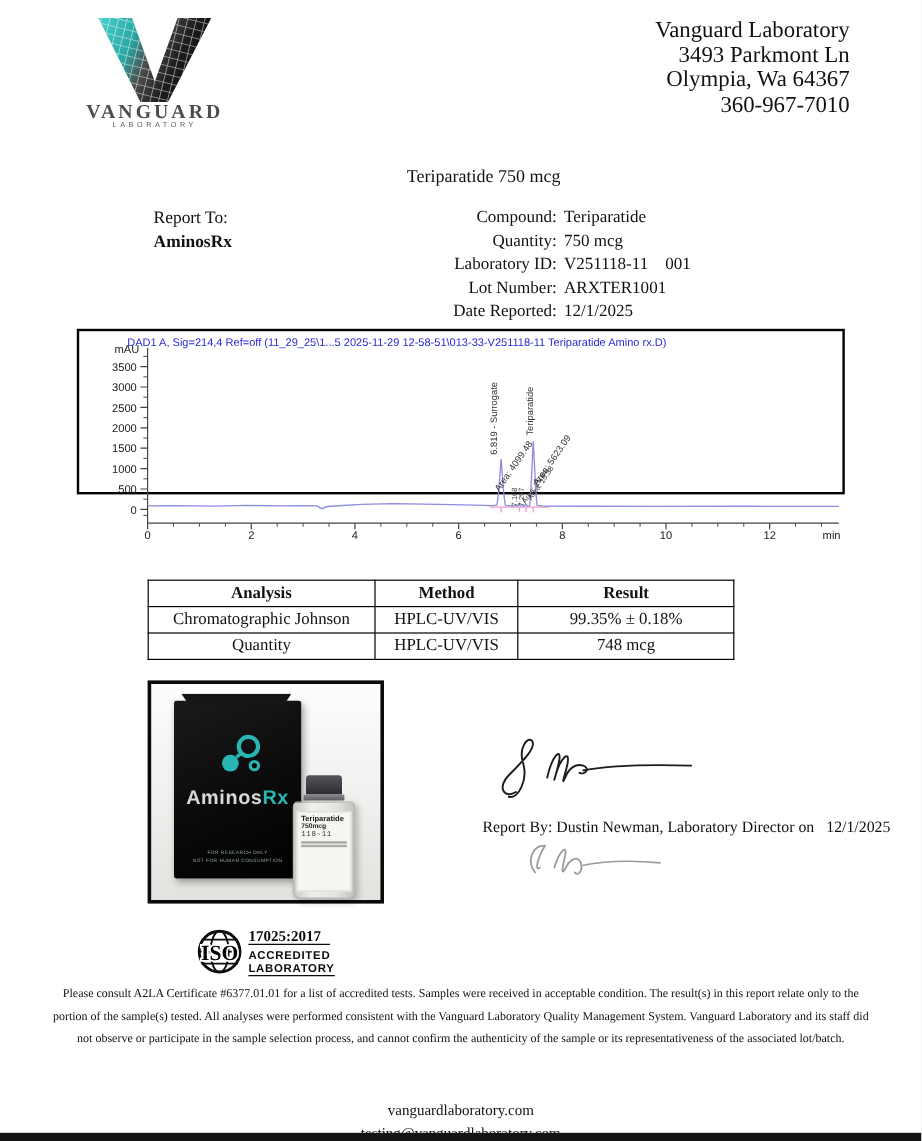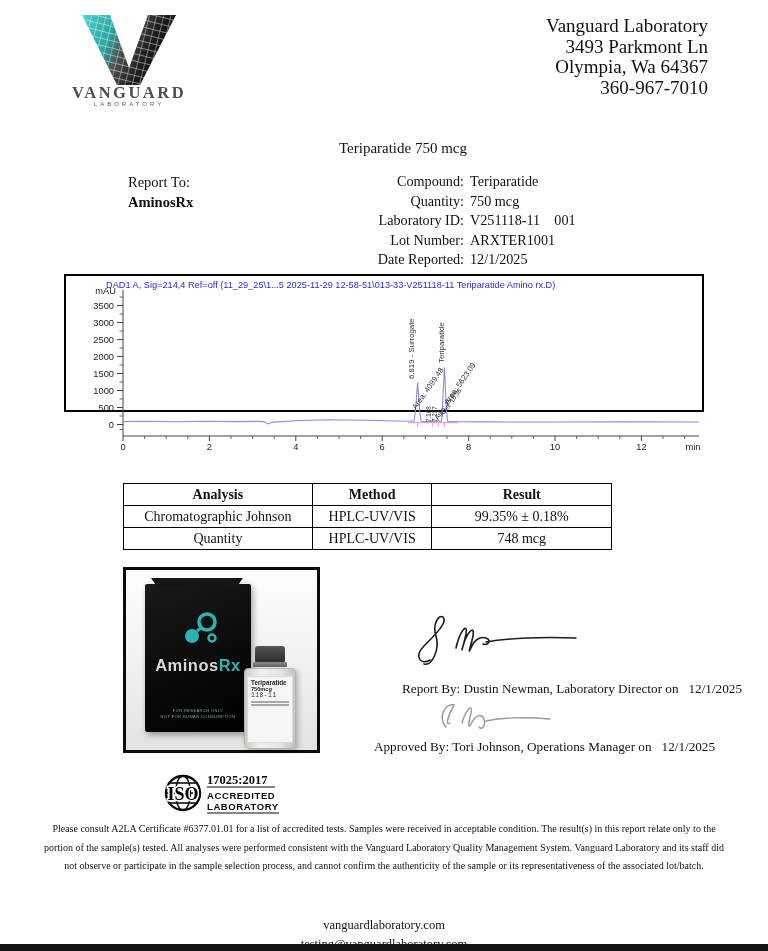--- a/index.html
+++ b/index.html
@@ -231,21 +231,20 @@
     <path d="M48,36 C52,18 60,10 58,22 C56,32 52,44 55,34 C59,20 67,12 65,24 C63,34 59,44 63,36 C66,28 72,24 78,26 C84,28 80,34 75,32" fill="none" stroke="#1c1c1c" stroke-width="1.6" stroke-linecap="round"></path>
     <path d="M78,30 C105,25 135,25 168,26" fill="none" stroke="#1c1c1c" stroke-width="1.5" stroke-linecap="round"></path>
   </svg>
   <div class="abs sigline rline"><span>Report By: Dustin Newman, Laboratory Director on</span><span class="sigdate">12/1/2025</span></div>
 
   <svg class="abs sig2" viewBox="0 0 150 40">
     <path d="M18,30 C10,22 16,6 26,8 C20,18 17,30 22,26" fill="none" stroke="#9a9a9a" stroke-width="1.5" stroke-linecap="round"></path>
     <path d="M34,26 C38,12 45,6 43,16 C41,24 39,34 43,27 C47,18 54,16 56,22 C58,28 54,34 51,30" fill="none" stroke="#9a9a9a" stroke-width="1.5" stroke-linecap="round"></path>
     <path d="M58,24 C78,20 100,20 122,22" fill="none" stroke="#9a9a9a" stroke-width="1.4" stroke-linecap="round"></path>
   </svg>
-  <div class="abs sigline aline"><span>Approved By: Tori Johnson, Operations Manager on</span><span class="sigdate">12/1/2025</span></div>
 
   <svg class="abs iso" viewBox="0 0 170 46">
     <g>
       <circle cx="22" cy="22" r="17" fill="none" stroke="#0d0d0d" stroke-width="2.4"></circle>
       <ellipse cx="22" cy="22" rx="7.5" ry="17" fill="none" stroke="#0d0d0d" stroke-width="1.6"></ellipse>
       <line x1="7" y1="12" x2="37" y2="12" stroke="#0d0d0d" stroke-width="1.6"></line>
       <line x1="5" y1="22" x2="39" y2="22" stroke="#0d0d0d" stroke-width="1.6"></line>
       <line x1="7" y1="32" x2="37" y2="32" stroke="#0d0d0d" stroke-width="1.6"></line>
     </g>
     <text x="22" y="29" text-anchor="middle" font-family="Liberation Serif, serif" font-weight="bold" font-size="18" fill="#000" stroke="#fff" stroke-width="3" paint-order="stroke">ISO</text>

